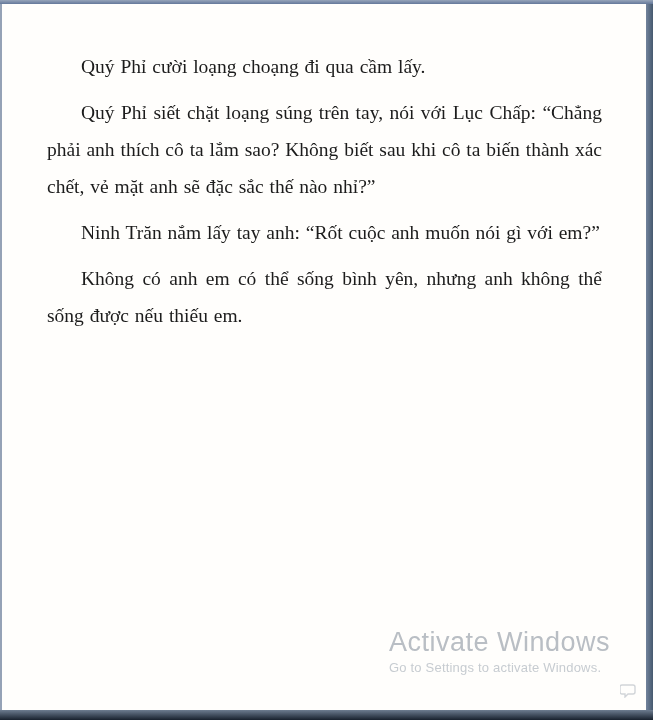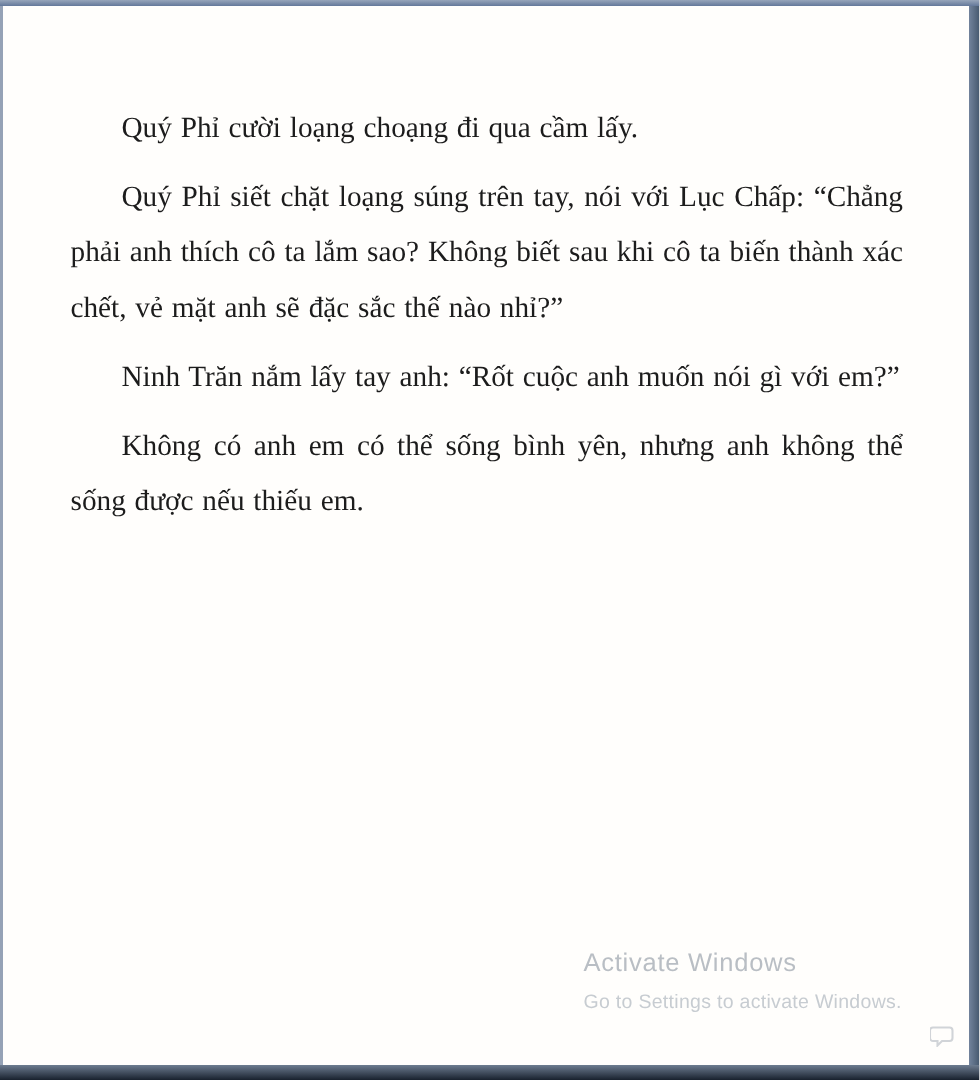--- a/index.html
+++ b/index.html
@@ -33,21 +33,21 @@
   }
   .border-bottom {
     position: absolute; left: 0; right: 0; bottom: 0; height: 10px;
     background: linear-gradient(#6d7c90, #18212e);
     z-index: 5;
   }
   
   .content {
     position: absolute;
     top: 4px; left: 2px; right: 7px; bottom: 10px;
-    padding: 63px 44px 0 45px;
+    padding: 44px 44px 0 45px;
     box-sizing: border-box;
     background: #fffefc;
   }
   .content p {
     margin: 0 0 9px 0;
     text-indent: 34px;
     text-align: justify;
     font-size: 19.5px;
     line-height: 37px;
     color: #1c1c1c;
@@ -56,21 +56,21 @@
   
   .watermark {
     position: absolute;
     left: 389px;
     top: 629px;
     font-family: "Liberation Sans", "DejaVu Sans", sans-serif;
     z-index: 6;
     pointer-events: none;
   }
   .watermark-title {
-    font-size: 17px;
+    font-size: 27px;
     line-height: 26px;
     color: #b9bec4;
     letter-spacing: 0.5px;
   }
   .watermark-subtitle {
     font-size: 13px;
     line-height: 19px;
     margin-top: 3px;
     color: #c7ccd1;
     letter-spacing: 0.2px;

